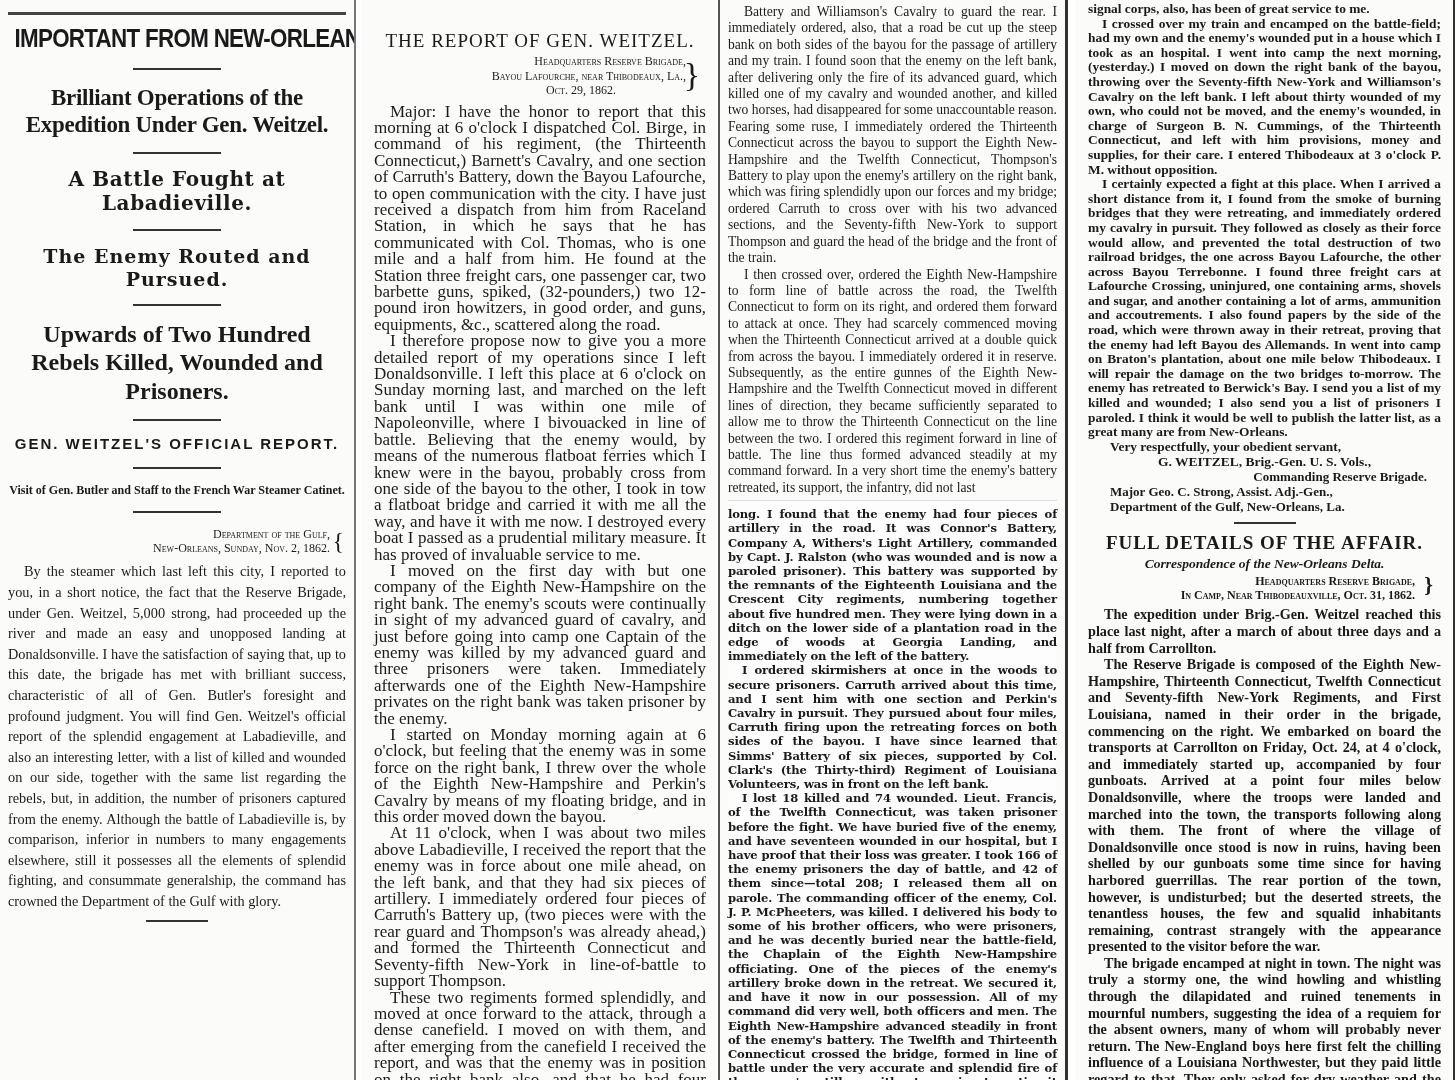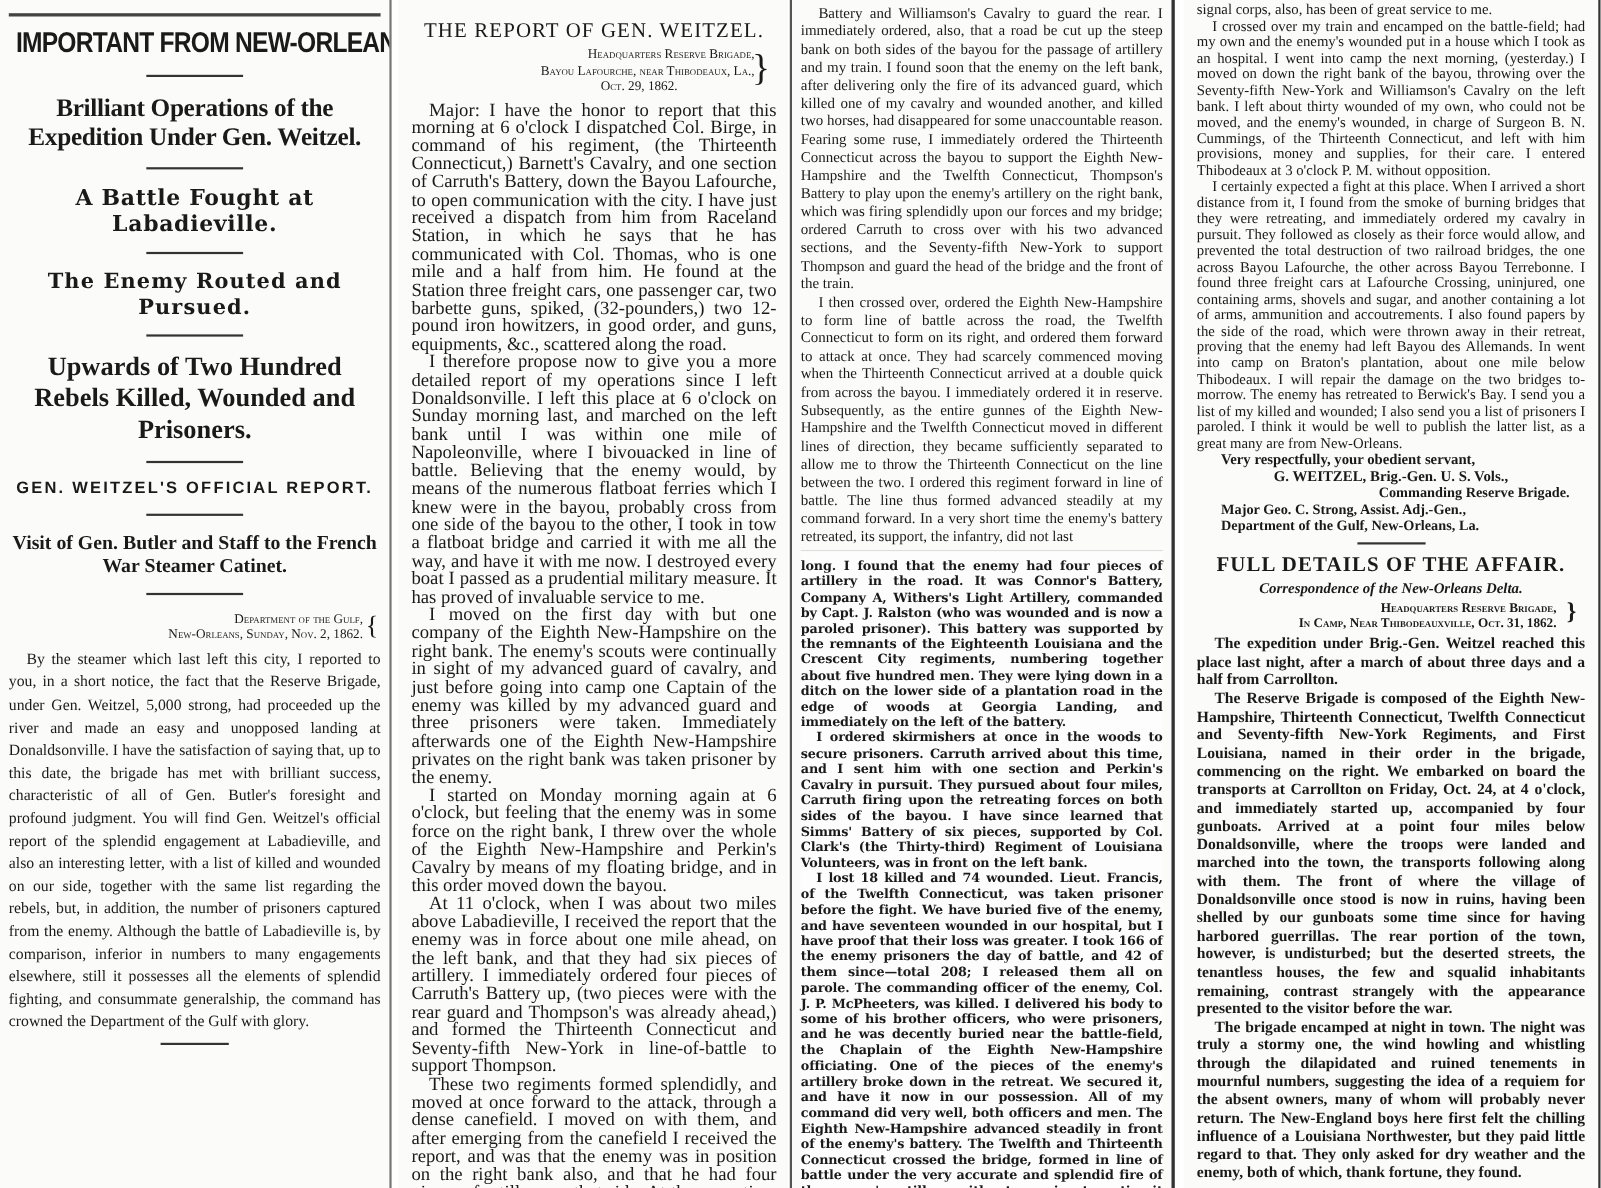--- a/index.html
+++ b/index.html
@@ -20,35 +20,35 @@
 
   .top-rule { height: 3px; background: #444; margin: 2px 0 8px 0; }
 
   .hl { text-align: center; margin: 0; line-height: 1.18; }
   .hl-1 { font-family: "Liberation Sans", sans-serif; font-weight: bold; font-size: 26px; letter-spacing: -0.8px; transform: scaleX(0.86); transform-origin: center; white-space: nowrap; margin: 0 -20px; }
   .hl-2 { font-weight: bold; font-size: 23px; letter-spacing: -0.3px; }
   .hl-3 { font-family: "DejaVu Serif", serif; font-weight: bold; font-size: 20px; letter-spacing: 0.6px; }
   .hl-4 { font-family: "DejaVu Serif", serif; font-weight: bold; font-size: 19px; letter-spacing: 1px; }
   .hl-5 { font-weight: bold; font-size: 24px; }
   .hl-6 { font-family: "Liberation Sans", sans-serif; font-weight: bold; font-size: 15px; letter-spacing: 2px; }
-  .hl-7 { font-weight: bold; font-size: 18px; }
+  .hl-7 { font-weight: bold; font-size: 12px; }
 
   .rule { width: 88px; height: 2px; background: #333; margin: 14px auto 14px auto; }
   .rule-sm { width: 62px; height: 2px; background: #333; margin: 8px auto 8px auto; }
 
   .dateline { text-align: right; font-size: 12px; line-height: 1.2; margin: 6px 16px 6px 0; font-variant: small-caps; position: relative; }
   .dateline .brace { position: absolute; right: -14px; top: 2px; font-size: 24px; line-height: 24px; }
   .dateline-2 { margin-right: 20px; }
 
   .body-1 p { font-size: 14.3px; line-height: 20.6px; text-align: justify; margin: 0; text-indent: 16px; }
   .body-2 p { font-size: 17px; line-height: 16.4px; text-align: justify; margin: 0; text-indent: 16px; }
   .body-3a p { font-size: 13.6px; line-height: 16.4px; text-align: justify; margin: 0; text-indent: 16px; }
   .body-3b { background: #fdfdfd; border-top: 1px solid #ddd; margin-top: 4px; padding-top: 6px; }
   .body-3b p { font-family: "DejaVu Serif", serif; font-weight: bold; font-size: 11.6px; line-height: 14.2px; text-align: justify; margin: 0; text-indent: 14px; letter-spacing: -0.15px; }
-  .body-4 p { font-size: 13.4px; line-height: 14.6px; text-align: justify; margin: 0; text-indent: 14px; font-weight: normal; }
+  .body-4 p { font-size: 13.4px; line-height: 14.6px; text-align: justify; margin: 0; text-indent: 14px; font-weight: bold; }
   .body-4b p { font-size: 14.2px; line-height: 16.6px; text-align: justify; margin: 0; text-indent: 16px; font-weight: bold; }
   .sig { font-size: 13px; line-height: 15px; font-weight: bold; }
   .sig-name { text-align: center; font-size: 13.5px; }
   .sig-title { text-align: right; padding-right: 14px; }
   .sig-to { padding-left: 22px; }
   .sub-title { text-align: center; font-size: 19px; letter-spacing: 1px; margin: 2px 0 2px 0; }
   .sub-italic { text-align: center; font-style: italic; font-weight: bold; font-size: 13.5px; margin: 0 0 2px 0; }
   .dateline-3 { text-align: right; font-size: 12px; line-height: 14px; font-variant: small-caps; font-weight: bold; margin: 2px 26px 4px 0; position: relative; }
   .dateline-3 .brace { position: absolute; right: -18px; top: 0px; font-size: 22px; line-height: 22px; }
   .closing { font-size: 13.4px; line-height: 14.6px; font-weight: bold; padding-left: 22px; }
@@ -77,21 +77,21 @@
     <div>New-Orleans, Sunday, Nov. 2, 1862.</div>
     <span class="brace">{</span>
   </div>
   <div class="body-1">
     <p>By the steamer which last left this city, I reported to you, in a short notice, the fact that the Reserve Brigade, under Gen. Weitzel, 5,000 strong, had proceeded up the river and made an easy and unopposed landing at Donaldsonville. I have the satisfaction of saying that, up to this date, the brigade has met with brilliant success, characteristic of all of Gen. Butler's foresight and profound judgment. You will find Gen. Weitzel's official report of the splendid engagement at Labadieville, and also an interesting letter, with a list of killed and wounded on our side, together with the same list regarding the rebels, but, in addition, the number of prisoners captured from the enemy. Although the battle of Labadieville is, by comparison, inferior in numbers to many engagements elsewhere, still it possesses all the elements of splendid fighting, and consummate generalship, the command has crowned the Department of the Gulf with glory.</p>
   </div>
   <div class="rule-sm"></div>
 </div>
 
 <div class="col" id="col2">
-  <h2 class="hl" style="font-size:19px;font-weight:normal;letter-spacing:1px;margin-top:6px;">THE REPORT OF GEN. WEITZEL.</h2>
+  <h2 class="hl" style="font-size:19px;font-weight:normal;letter-spacing:1px;margin-top:18px;">THE REPORT OF GEN. WEITZEL.</h2>
   <div class="dateline dateline-2" style="margin-top:2px;">
     <div>Headquarters Reserve Brigade,</div>
     <div>Bayou Lafourche, near Thibodeaux, La.,</div>
     <div style="padding-right:70px;">Oct. 29, 1862.</div>
     <span class="brace" style="font-size:34px;line-height:34px;top:4px;">}</span>
   </div>
   <div class="body-2">
     <p>Major: I have the honor to report that this morning at 6 o'clock I dispatched Col. Birge, in command of his regiment, (the Thirteenth Connecticut,) Barnett's Cavalry, and one section of Carruth's Battery, down the Bayou Lafourche, to open communication with the city. I have just received a dispatch from him from Raceland Station, in which he says that he has communicated with Col. Thomas, who is one mile and a half from him. He found at the Station three freight cars, one passenger car, two barbette guns, spiked, (32-pounders,) two 12-pound iron howitzers, in good order, and guns, equipments, &amp;c., scattered along the road.</p>
     <p>I therefore propose now to give you a more detailed report of my operations since I left Donaldsonville. I left this place at 6 o'clock on Sunday morning last, and marched on the left bank until I was within one mile of Napoleonville, where I bivouacked in line of battle. Believing that the enemy would, by means of the numerous flatboat ferries which I knew were in the bayou, probably cross from one side of the bayou to the other, I took in tow a flatboat bridge and carried it with me all the way, and have it with me now. I destroyed every boat I passed as a prudential military measure. It has proved of invaluable service to me.</p>
     <p>I moved on the first day with but one company of the Eighth New-Hampshire on the right bank. The enemy's scouts were continually in sight of my advanced guard of cavalry, and just before going into camp one Captain of the enemy was killed by my advanced guard and three prisoners were taken. Immediately afterwards one of the Eighth New-Hampshire privates on the right bank was taken prisoner by the enemy.</p>

